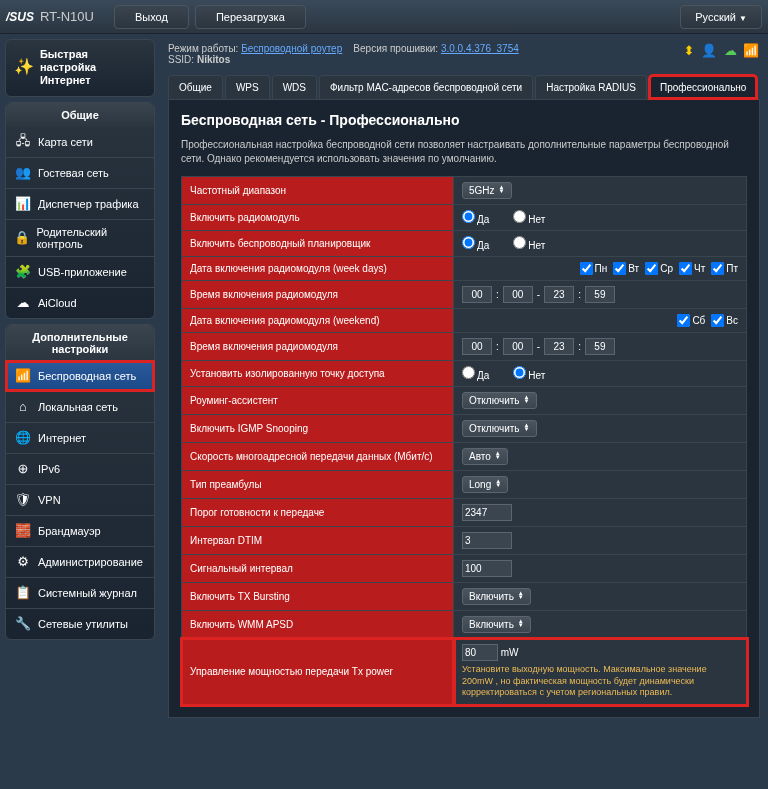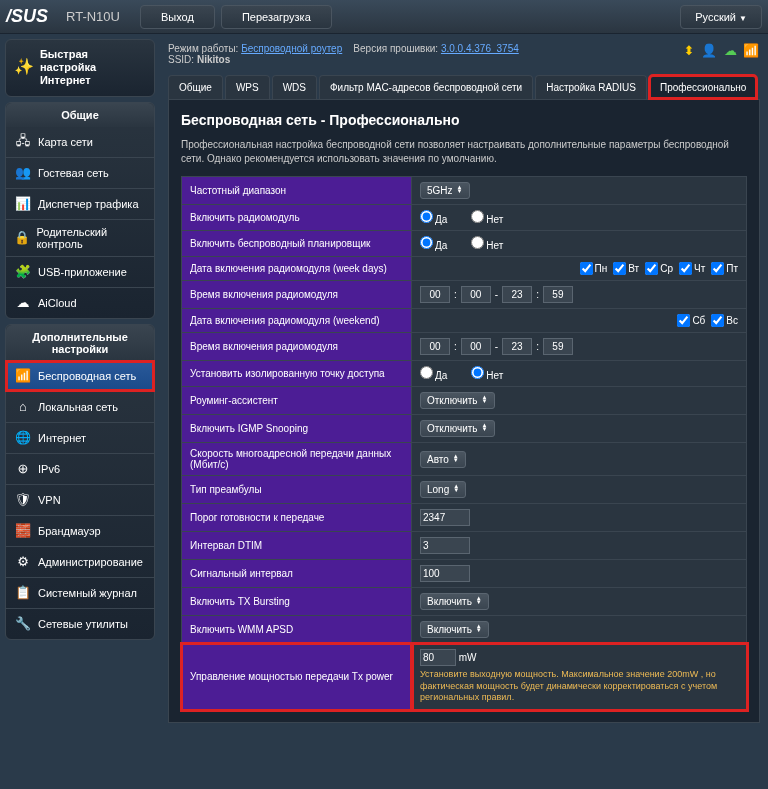--- a/index.html
+++ b/index.html
@@ -1,18 +1,18 @@
 <!DOCTYPE html>
 <html><head>
 <meta charset="utf-8">
 <style>
 * { margin:0; padding:0; box-sizing:border-box; }
 body { font-family:Arial,sans-serif; font-size:11px; background:#2a3a4a; color:#fff; width:768px; height:789px; overflow:hidden; }
 .header { height:34px; background:linear-gradient(#3a4a5a,#2a3540); display:flex; align-items:center; padding:0 6px; border-bottom:1px solid #1a2430; }
-.logo { font-size:18px; font-weight:bold; font-style:italic; color:#fff; margin-right:18px; }
+.logo { font-size:12px; font-weight:bold; font-style:italic; color:#fff; margin-right:6px; }
 .model { font-size:13px; color:#ccc; margin-right:20px; }
 .hbtn { background:linear-gradient(#3a4550,#2a3540); border:1px solid #4a5560; border-radius:4px; padding:5px 20px; color:#fff; margin-right:6px; cursor:pointer; font-size:11px; }
 .spacer { flex:1; }
 .lang { background:linear-gradient(#3a4550,#2a3540); border:1px solid #4a5560; border-radius:4px; padding:5px 14px; color:#fff; font-size:11px; cursor:pointer; }
 .container { display:flex; height:755px; }
 .sidebar { width:160px; padding:5px; }
 .sb-box { background:linear-gradient(#2a3540,#1a2430); border:1px solid #3a4550; border-radius:6px; margin-bottom:5px; }
 .sb-header { text-align:center; padding:6px; font-weight:bold; font-size:11px; background:linear-gradient(#3a4550,#2a3540); border-radius:6px 6px 0 0; }
 .sb-item { display:flex; align-items:center; padding:6px 8px; border-top:1px solid #3a4550; cursor:pointer; font-size:11px; }
 .sb-item.first { border-top:none; }
@@ -26,21 +26,21 @@
 .status-icons { float:right; }
 .status-icons span { margin-left:4px; font-size:13px; }
 .tabs { display:flex; gap:2px; margin-top:6px; border-bottom:1px solid #3a4550; }
 .tab { padding:6px 10px; font-size:10px; cursor:pointer; background:#2a3540; border:1px solid #3a4550; border-bottom:none; border-radius:4px 4px 0 0; }
 .tab.active { background:#1a2430; outline:3px solid #d22; outline-offset:-2px; }
 .content { background:#1a2430; border:1px solid #3a4550; border-top:none; padding:12px; }
 .page-title { font-size:14px; font-weight:bold; margin-bottom:10px; }
 .page-desc { font-size:10px; color:#ccc; line-height:1.4; margin-bottom:10px; }
 .ftable { width:100%; border-collapse:collapse; }
 .ftable td { border:1px solid #3a4550; padding:5px 8px; font-size:10px; background:#2a3540; }
-.ftable td.label { width:230px; background:#4c1d95; }
+.ftable td.label { width:272px; background:#b91c1c; }
 .sel { background:linear-gradient(#4a5560,#3a4550); border:1px solid #5a6570; border-radius:3px; padding:2px 6px; color:#fff; font-size:10px; display:inline-flex; align-items:flex-start; gap:4px; }
 .sel-arrows { display:inline-flex; flex-direction:column; line-height:4px; font-size:6px; }
 .radio-group { display:flex; gap:24px; align-items:center; }
 .radio-group input { margin-right:2px; }
 .check-group { display:flex; gap:6px; align-items:center; flex-wrap:wrap;justify-content:flex-end; }
 .check-group label { display:flex; align-items:center; gap:2px; }
 .txtnum { width:30px; background:#3a4550; border:1px solid #5a6570; color:#fff; padding:2px; font-size:10px; text-align:center; }
 .txtn { width:50px; background:#3a4550; border:1px solid #5a6570; color:#fff; padding:2px; font-size:10px; }
 .time-row { display:flex; align-items:center; gap:4px; }
 .highlight-row td { outline:3px solid #d22; outline-offset:-1px; }

